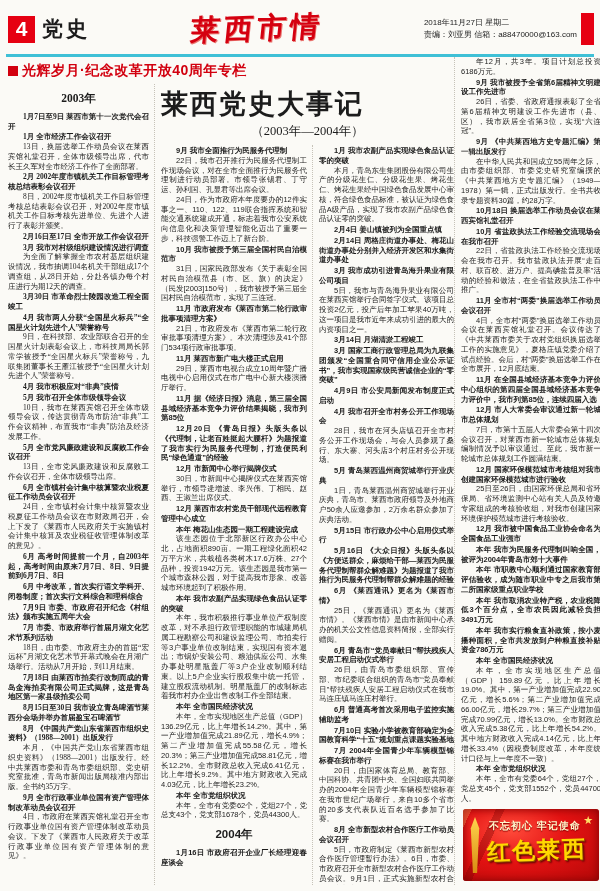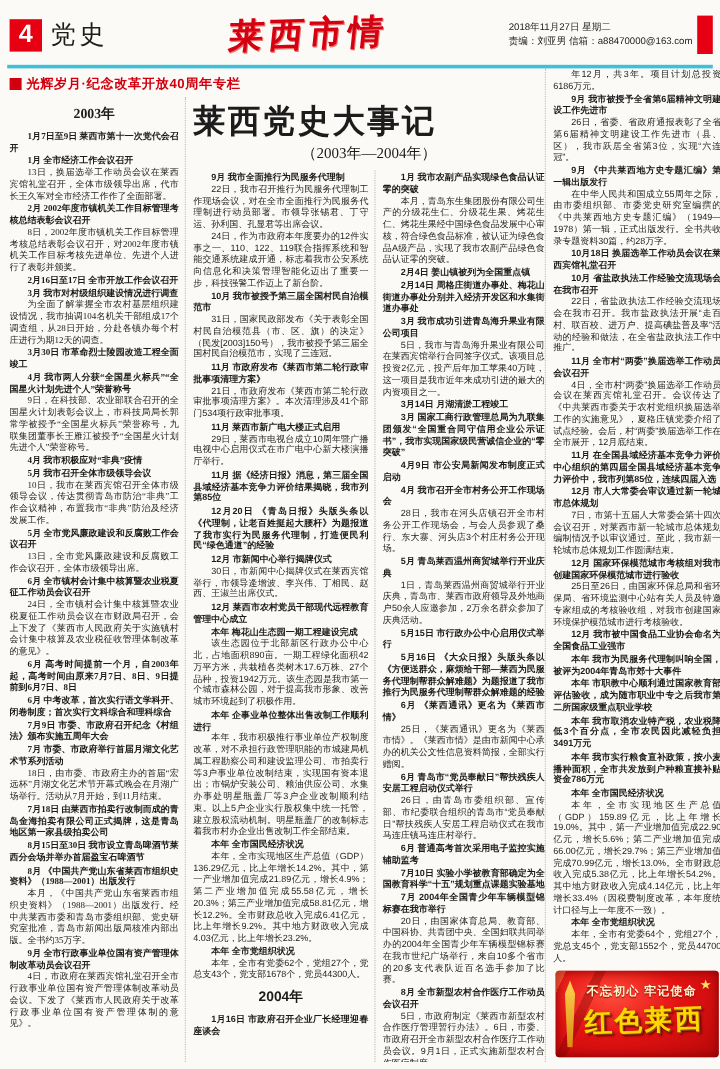--- a/index.html
+++ b/index.html
@@ -2,30 +2,30 @@
 <html><head>
 <meta charset="utf-8">
 <style>
   html,body{margin:0;padding:0;background:#e8e6e0;}
   .page{position:relative;width:600px;height:891px;background:#fbfaf6;overflow:hidden;
         font-family:"Liberation Sans",sans-serif;color:#1c1c1c;}
   
   .hdr{display:flex;align-items:center;padding:9px 6px 2px 8px;height:40px;}
   .pagenum{width:27px;height:27px;background:#e60012;color:#fff;font-weight:bold;
            font-size:21px;display:flex;align-items:center;justify-content:center;flex:0 0 auto;}
-  .section{font-size:21px;font-weight:400;margin-left:7px;letter-spacing:3px;}
+  .section{font-size:21px;font-weight:700;margin-left:7px;letter-spacing:3px;}
   .hdr-mid{flex:1;text-align:center;}
   .masthead{display:inline-block;color:#d50010;font-family:"DejaVu Serif",serif;
             font-weight:900;font-size:29px;letter-spacing:4px;transform:skewX(-8deg) rotate(-2deg);
             text-shadow:1px 1px 0 #e9746f;}
   .hdr-right{text-align:left;font-size:8px;line-height:1.5;color:#222;flex:0 0 auto;margin-right:4px;}
   .redblock{width:13px;height:32px;background:#e60012;flex:0 0 auto;}
   .rule{height:3px;background:#3fc0d6;margin:3px 6px 0 6px;}
   
-  .banner{display:flex;align-items:center;color:#d2000f;font-weight:bold;font-size:11px;
+  .banner{display:flex;align-items:center;color:#d2000f;font-weight:bold;font-size:14px;
           padding:5px 0 4px 0;letter-spacing:0.5px;}
   .banner .sq{width:10px;height:10px;background:#d2000f;display:inline-block;margin-right:4px;flex:0 0 auto;}
   
   .content{display:flex;padding:0 8px;height:828px;}
   .left-area{width:446px;flex:0 0 auto;display:flex;flex-direction:column;}
   .three{display:flex;flex:1;min-height:0;}
   .col{font-size:7.5px;line-height:1.3;text-align:justify;overflow:hidden;}
   .c1{width:141px;flex:0 0 auto;padding-right:5px;border-right:1px dotted #c6c2b8;font-family:Liberation Serif, serif;}
   .mid{flex:1;min-width:0;padding-left:6px;display:flex;flex-direction:column;}
   .main-title{font-size:27px;font-weight:900;text-align:left;letter-spacing:2px;
@@ -129,21 +129,21 @@
                 <div class="para">21日，市政府发布《莱西市第二轮行政审批事项清理方案》。本次清理涉及41个部门534项行政审批事项。</div>
                 <div class="headline">11月 莱西市新广电大楼正式启用</div>
                 <div class="para">29日，莱西市电视台成立10周年暨广播电视中心启用仪式在市广电中心新大楼演播厅举行。</div>
                 <div class="headline">11月 据《经济日报》消息，第三届全国县域经济基本竞争力评价结果揭晓，我市列第85位</div>
                 <div class="headline">12月20日 《青岛日报》头版头条以《代理制，让老百姓挺起大腰杆》为题报道了我市实行为民服务代理制，打造便民利民“绿色通道”的经验</div>
                 <div class="headline">12月 市新闻中心举行揭牌仪式</div>
                 <div class="para">30日，市新闻中心揭牌仪式在莱西宾馆举行，市领导逄增波、李兴伟、丁相民、赵西、王淑兰出席仪式。</div>
                 <div class="headline">12月 莱西市农村党员干部现代远程教育管理中心成立</div>
                 <div class="headline">本年 梅花山生态园一期工程建设完成</div>
                 <div class="para">该生态园位于北部新区行政办公中心北，占地面积890亩。一期工程绿化面积42万平方米，共栽植各类树木17.6万株、27个品种，投资1942万元。该生态园是我市第一个城市森林公园，对于提高我市形象、改善城市环境起到了积极作用。</div>
-                <div class="headline">本年 企事业单位整体出售改制工作顺利进行</div>
+                <div class="headline">本年 我市农副产品实现绿色食品认证零的突破</div>
                 <div class="para">本年，我市积极推行事业单位产权制度改革，对不承担行政管理职能的市城建局机属工程勘察公司和建设监理公司、市拍卖行等3户事业单位改制结束，实现国有资本退出；市锅炉安装公司、粮油供应公司、水集办事处明星瓶盖厂等3户企业改制顺利结束。以上5户企业实行股权集中统一托管，建立股权流动机制。明星瓶盖厂的改制标志着我市村办企业出售改制工作全部结束。</div>
                 <div class="headline">本年 全市国民经济状况</div>
                 <div class="para">本年，全市实现地区生产总值（GDP）136.29亿元，比上年增长14.2%。其中，第一产业增加值完成21.89亿元，增长4.9%；第二产业增加值完成55.58亿元，增长20.3%；第三产业增加值完成58.81亿元，增长12.2%。全市财政总收入完成6.41亿元，比上年增长9.2%。其中地方财政收入完成4.03亿元，比上年增长23.2%。</div>
                 <div class="headline">本年 全市党组织状况</div>
                 <div class="para">本年，全市有党委62个，党组27个，党总支43个，党支部1678个，党员44300人。</div>
                 <div class="year-header">2004年</div>
                 <div class="headline">1月16日 市政府召开企业厂长经理迎春座谈会</div>
               </div>
             <div class="col c3">
                 <div class="headline">1月 我市农副产品实现绿色食品认证零的突破</div>

